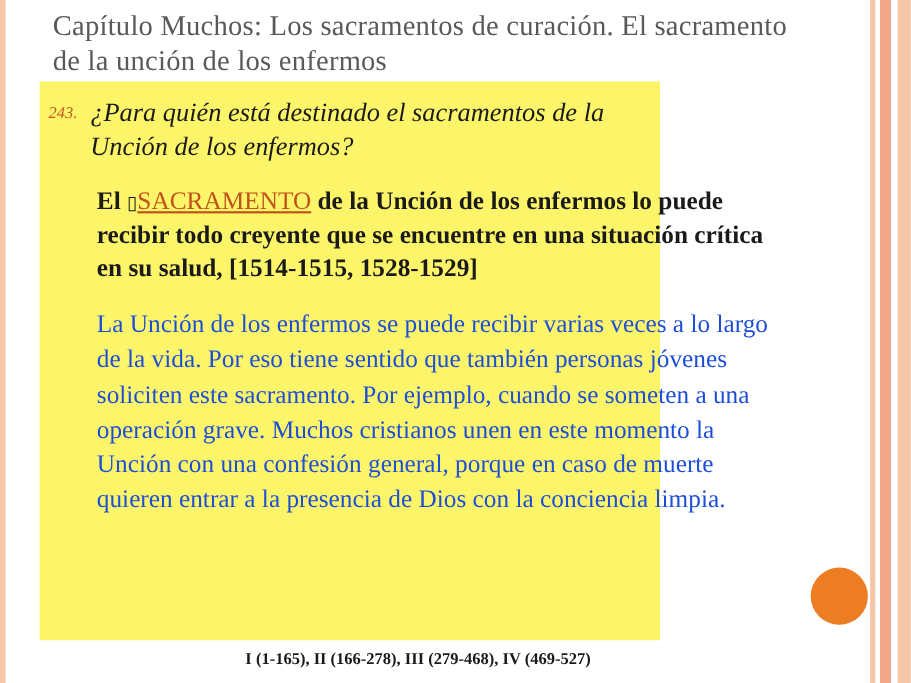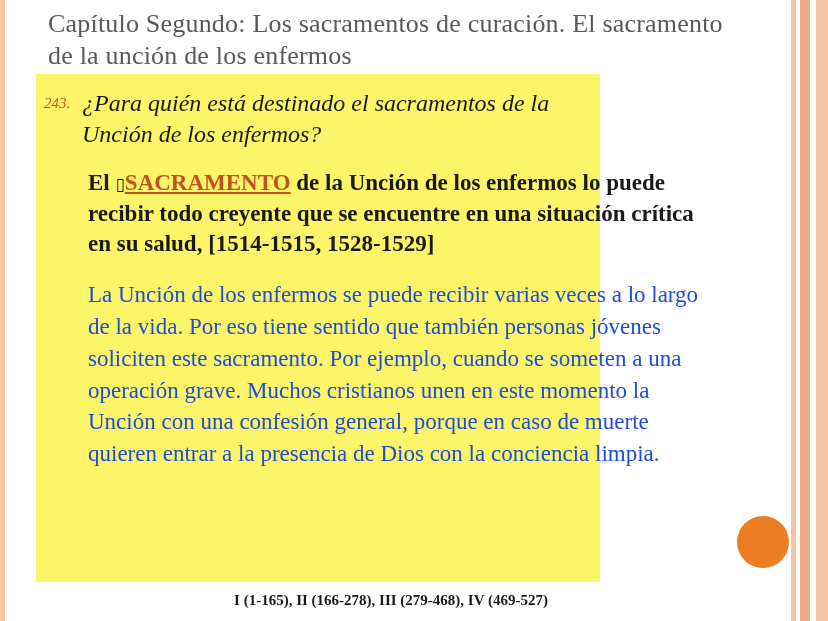--- a/index.html
+++ b/index.html
@@ -88,21 +88,21 @@
     margin: 18px 0 0 44px;
     width: 610px;
     font-family: "Liberation Serif", serif;
     font-weight: bold;
     font-size: 23px;
     line-height: 1.32;
     color: #1a1a1a;
   }
   .sacramento-link {
     color: #c0531c;
-    font-weight: bold;
+    font-weight: normal;
     text-decoration: underline;
     text-align: center;
   }
   .box-glyph {
     font-family: "DejaVu Sans", sans-serif;
     font-size: 17px;
     color: #1a1a1a;
   }
 
   .answer-body {
@@ -117,21 +117,20 @@
   .footer {
     position: absolute;
     left: 0;
     top: 592px;
     width: 760px;
     text-align: center;
     font-family: "Liberation Serif", serif;
     font-weight: bold;
     font-size: 15px;
     color: #1a1a1a;
-    margin-left: 11px;
   }
 
   .orange-dot {
     position: absolute;
     left: 737px;
     top: 516px;
     width: 52px;
     height: 52px;
     border-radius: 50%;
     background: #ed7d23;
@@ -142,21 +141,21 @@
 
 <div class="slide">
 
   <div class="stripe stripe-left"></div>
   <div class="stripe stripe-e"></div>
   <div class="stripe stripe-d"></div>
   <div class="stripe stripe-c"></div>
   <div class="stripe stripe-b"></div>
   <div class="stripe stripe-a"></div>
 
-  <div class="title">Capítulo Segundo: Los sacramentos de curación. El sacramento de la unción de los enfermos</div>
+  <div class="title">Capítulo Muchos: Los sacramentos de curación. El sacramento de la unción de los enfermos</div>
 
   <div class="content-box">
 
     <div class="q-row">
       <div class="q-num">243.</div>
       <div class="q-text">¿Para quién está destinado el sacramentos de la Unción de los enfermos?</div>
     </div>
 
     <div class="answer-bold">
       <span>El </span><span class="box-glyph">▯</span><a class="sacramento-link" href="#">SACRAMENTO</a><span> de la Unción de los enfermos lo puede recibir todo creyente que se encuentre en una situación crítica en su salud, [1514-1515, 1528-1529]</span>

